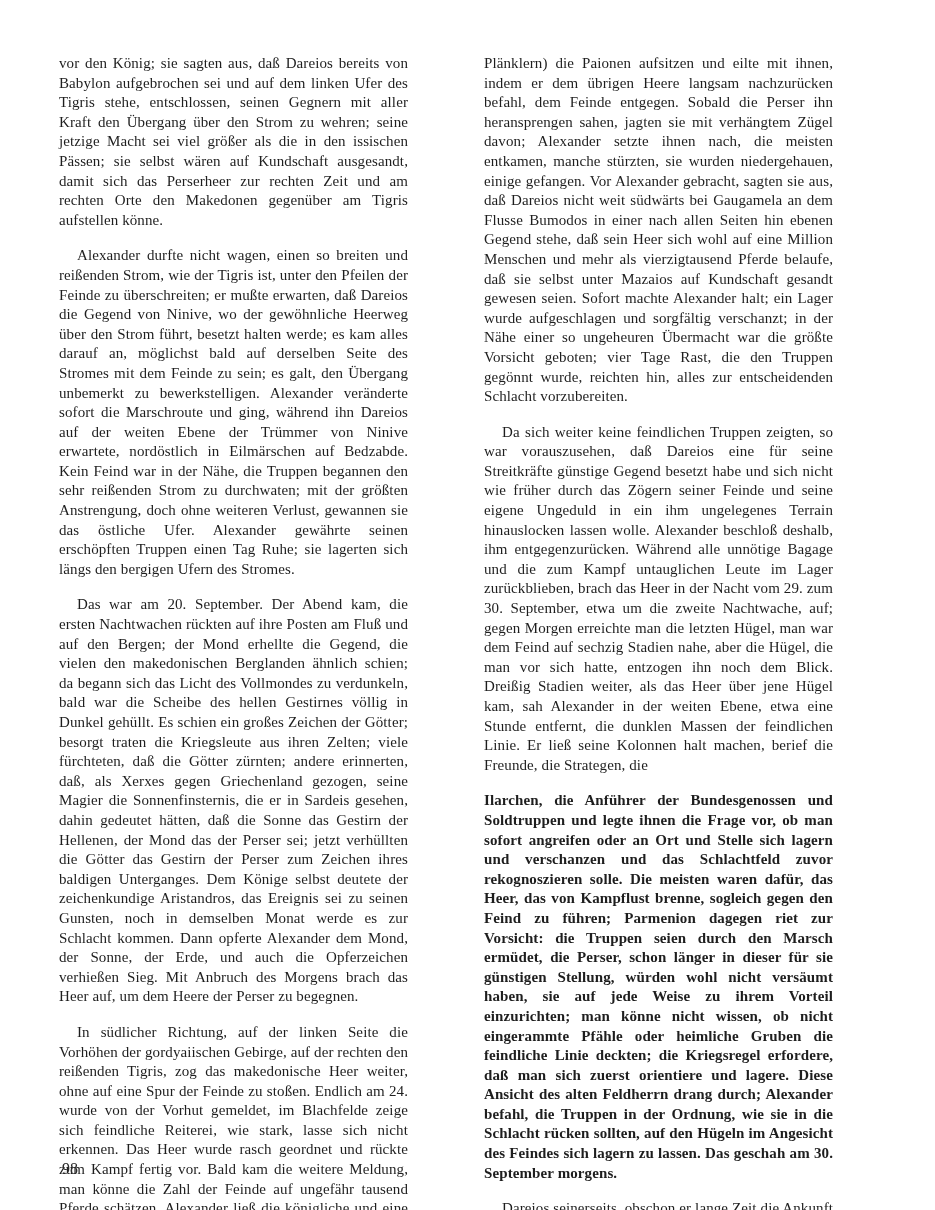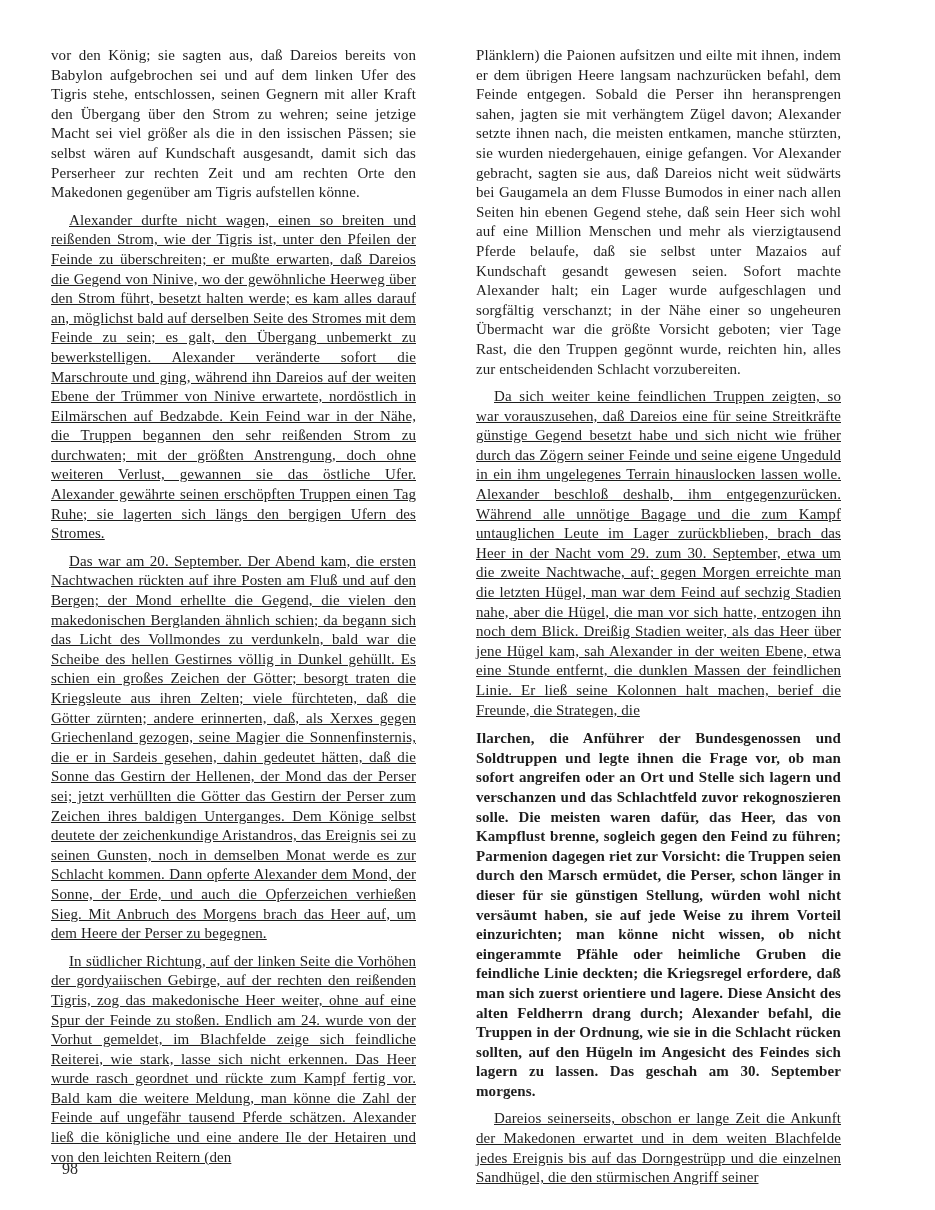--- a/index.html
+++ b/index.html
@@ -29,25 +29,24 @@
     gap: 44px;
   }
   .column {
     width: 381px;
     font-size: 15px;
     line-height: 19.6px;
     text-align: justify;
     letter-spacing: 0.1px;
   }
   .column p {
-    margin: 8px;
+    margin: 16px;
   }
   .column p.indent {
     text-indent: 18px;
-    text-decoration: underline;
   }
   .column p.space-before {
     margin-top: 9px;
     font-weight: bold;
   }
   .page-number {
     position: absolute;
     left: 62px;
     top: 1160px;
     font-size: 16px;

